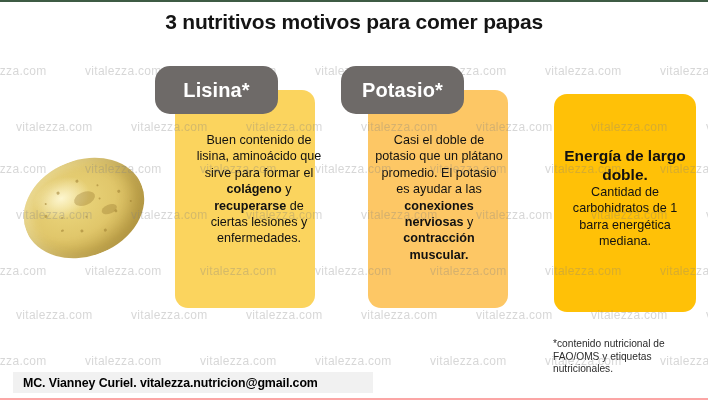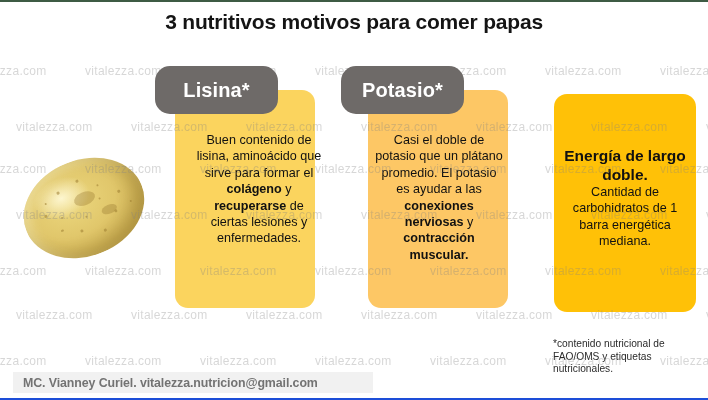--- a/index.html
+++ b/index.html
@@ -7,21 +7,21 @@
     width: 708px; height: 400px;
     font-family: "Liberation Sans", sans-serif;
     background: #ffffff;
     overflow: hidden;
   }
   #stage {
     position: relative;
     width: 708px; height: 400px;
     background: #ffffff;
     border-top: 2px solid #3e5b44;
-    border-bottom: 2px solid #1d4ed8;
+    border-bottom: 2px solid #fca5a5;
   }
 
   
   #title {
     position: absolute;
     top: 8px; left: 0; width: 708px;
     text-align: center;
     font-size: 21px;
     font-weight: bold;
     color: #141414;
@@ -140,21 +140,21 @@
     width: 360px; height: 21px;
     background: #f1f1f1;
     display: flex;
     align-items: center;
     z-index: 4;
   }
   #credit-text {
     padding-left: 10px;
     font-size: 12.4px;
     font-weight: bold;
-    color: #737373;
+    color: #000000;
     letter-spacing: -0.1px;
   }
 </style>
 </head>
 <body>
 
 <div id="stage">
 
   <div id="title">3 nutritivos motivos para comer papas</div>
 

